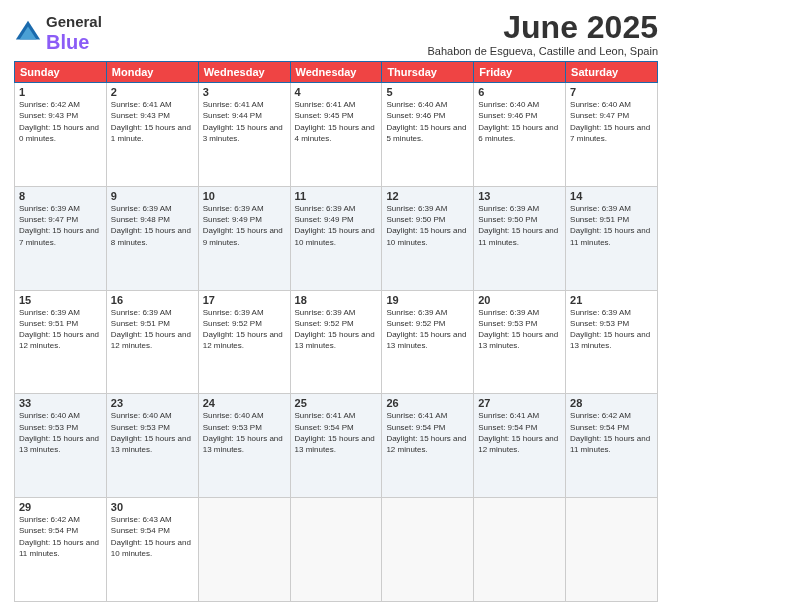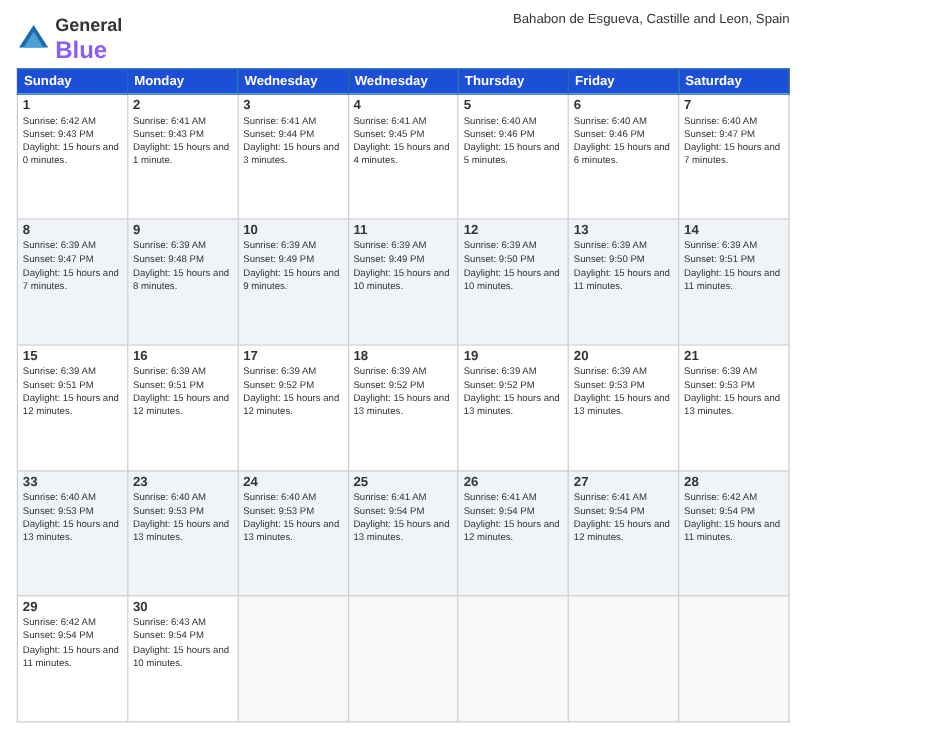--- a/index.html
+++ b/index.html
@@ -63,21 +63,21 @@
       font-weight: normal;
     }
     .calendar {
       flex: 1;
       border: 1px solid #ccc;
       border-collapse: collapse;
       width: 100%;
       table-layout: fixed;
     }
     .calendar th {
-      background: #1d4ed8;
+      background: #ef4444;
       color: #fff;
       font-size: 11px;
       font-weight: bold;
       text-align: left;
       padding: 4px 5px;
       border: 1px solid #1a6aad;
     }
     .calendar td {
       border: 1px solid #ccc;
       vertical-align: top;
@@ -113,20 +113,21 @@
       <svg class="logo-icon" viewBox="0 0 30 30">
         <polygon points="15,2 28,22 2,22" fill="#1a6aad"></polygon>
         <polygon points="15,8 24,22 6,22" fill="#4aa0d5"></polygon>
       </svg>
       <div class="logo-text">
         <span class="logo-general">General</span>
         <span class="logo-blue">Blue</span>
       </div>
     </div>
     <div class="title-block">
+      <div class="month-title">June 2025</div>
       <div class="location-title">Bahabon de Esgueva, Castille and Leon, Spain</div>
     </div>
   </div>
 
   <table class="calendar">
     <thead>
       <tr id="header-row">
           <th>Sunday</th>
           <th>Monday</th>
           <th>Wednesday</th>

